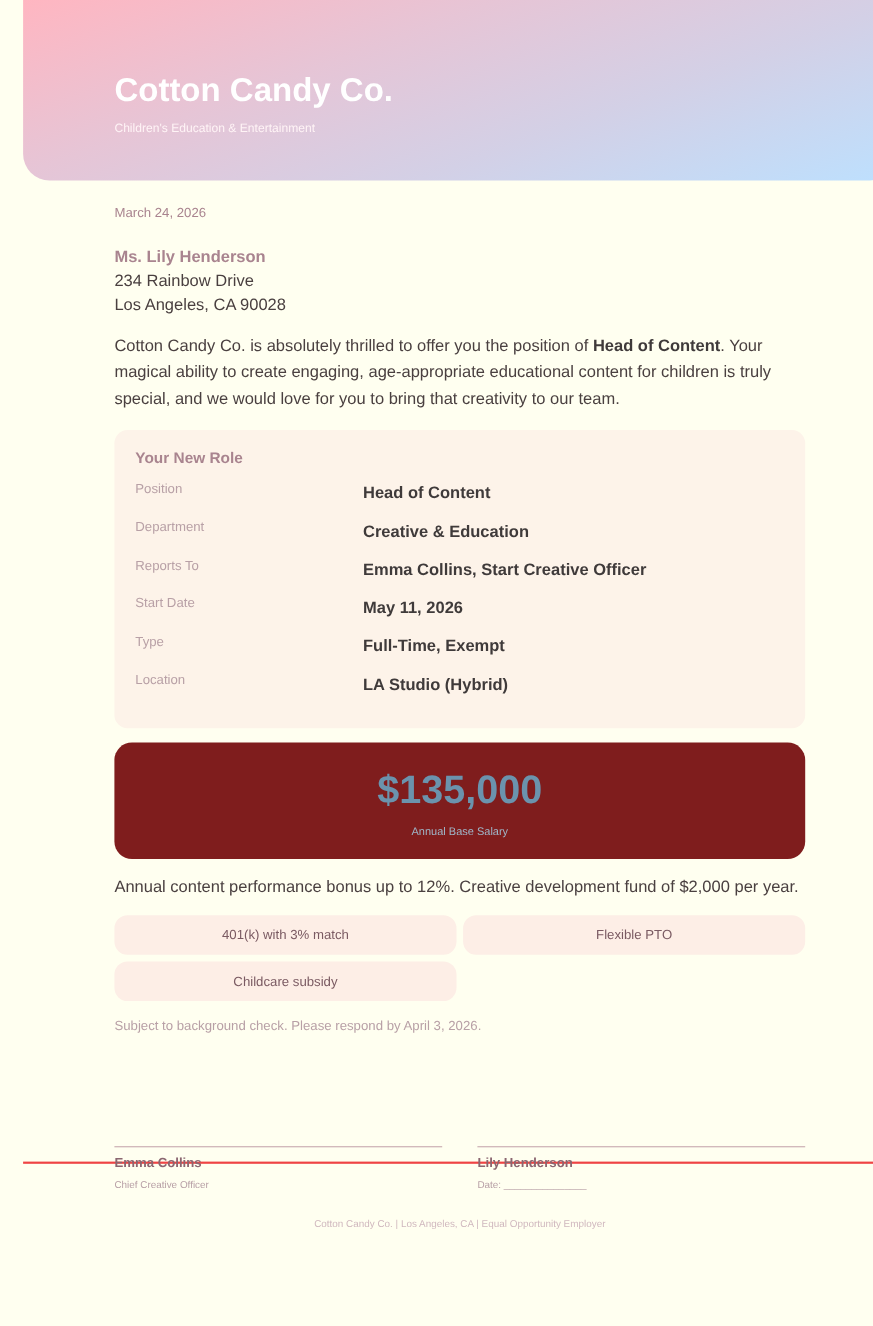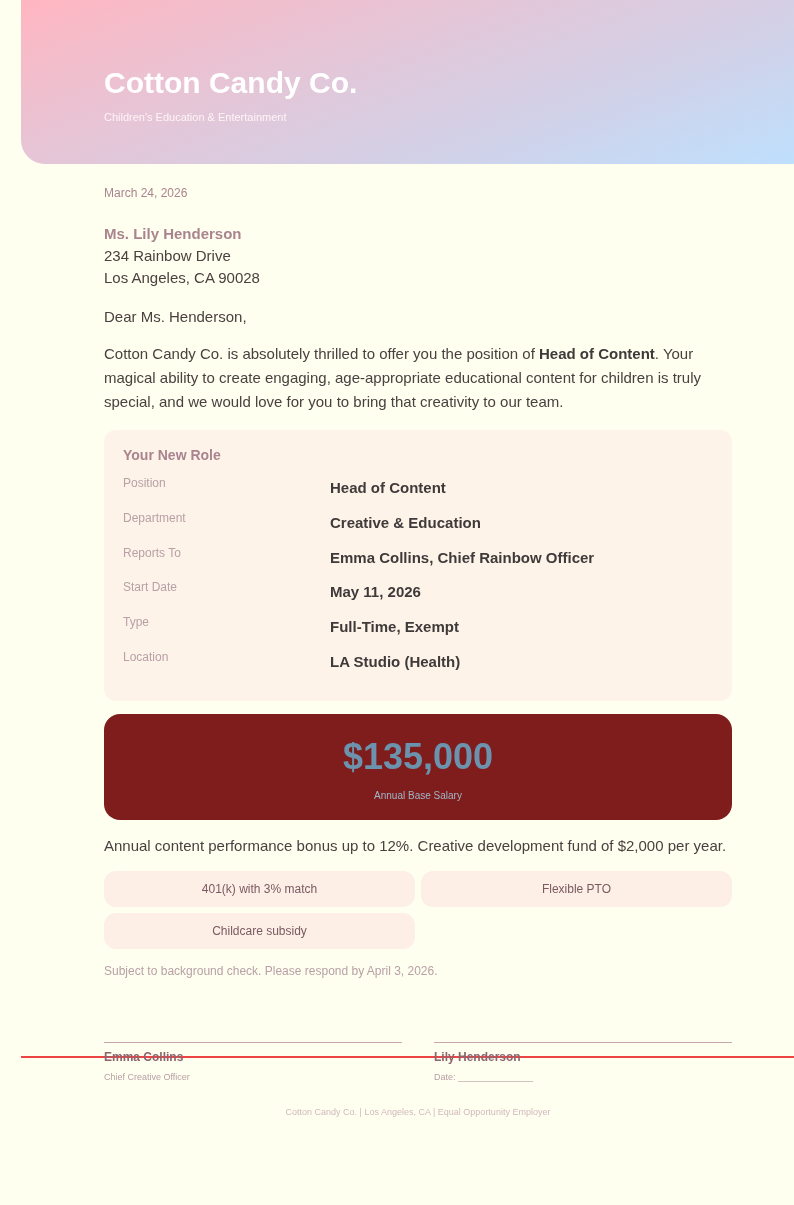--- a/index.html
+++ b/index.html
@@ -51,49 +51,48 @@
 
   <div class="content">
     <div class="date">March 24, 2026</div>
 
     <div class="recipient">
       <div class="name">Ms. Lily Henderson</div>
       <div class="line">234 Rainbow Drive</div>
       <div class="line">Los Angeles, CA 90028</div>
     </div>
 
-    <div class="salutation">Dear Ms. Henderson,</div>
 
     <p class="intro"><span>Cotton Candy Co. is absolutely thrilled to offer you the position of </span><b>Head of Content</b><span>. Your magical ability to create engaging, age-appropriate educational content for children is truly special, and we would love for you to bring that creativity to our team.</span></p>
 
     <div class="role-card">
       <div class="title">Your New Role</div>
       <div class="role-row">
         <div class="label">Position</div>
         <div class="value">Head of Content</div>
       </div>
       <div class="role-row">
         <div class="label">Department</div>
         <div class="value">Creative &amp; Education</div>
       </div>
       <div class="role-row">
         <div class="label">Reports To</div>
-        <div class="value">Emma Collins, Chief Rainbow Officer</div>
+        <div class="value">Emma Collins, Start Creative Officer</div>
       </div>
       <div class="role-row">
         <div class="label">Start Date</div>
         <div class="value">May 11, 2026</div>
       </div>
       <div class="role-row">
         <div class="label">Type</div>
         <div class="value">Full-Time, Exempt</div>
       </div>
       <div class="role-row">
         <div class="label">Location</div>
-        <div class="value">LA Studio (Health)</div>
+        <div class="value">LA Studio (Hybrid)</div>
       </div>
     </div>
 
     <div class="salary-card">
       <div class="amount">$135,000</div>
       <div class="caption">Annual Base Salary</div>
     </div>
 
     <div class="bonus">Annual content performance bonus up to 12%. Creative development fund of $2,000 per year.</div>
 

